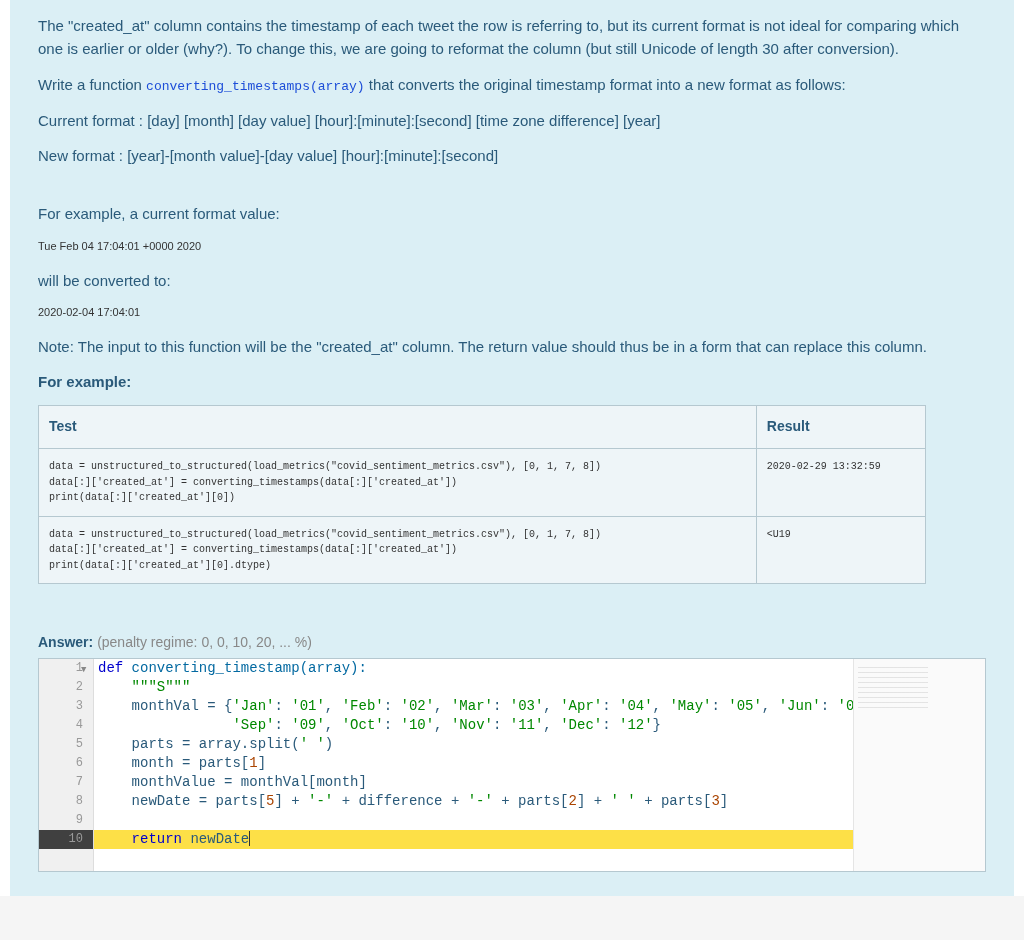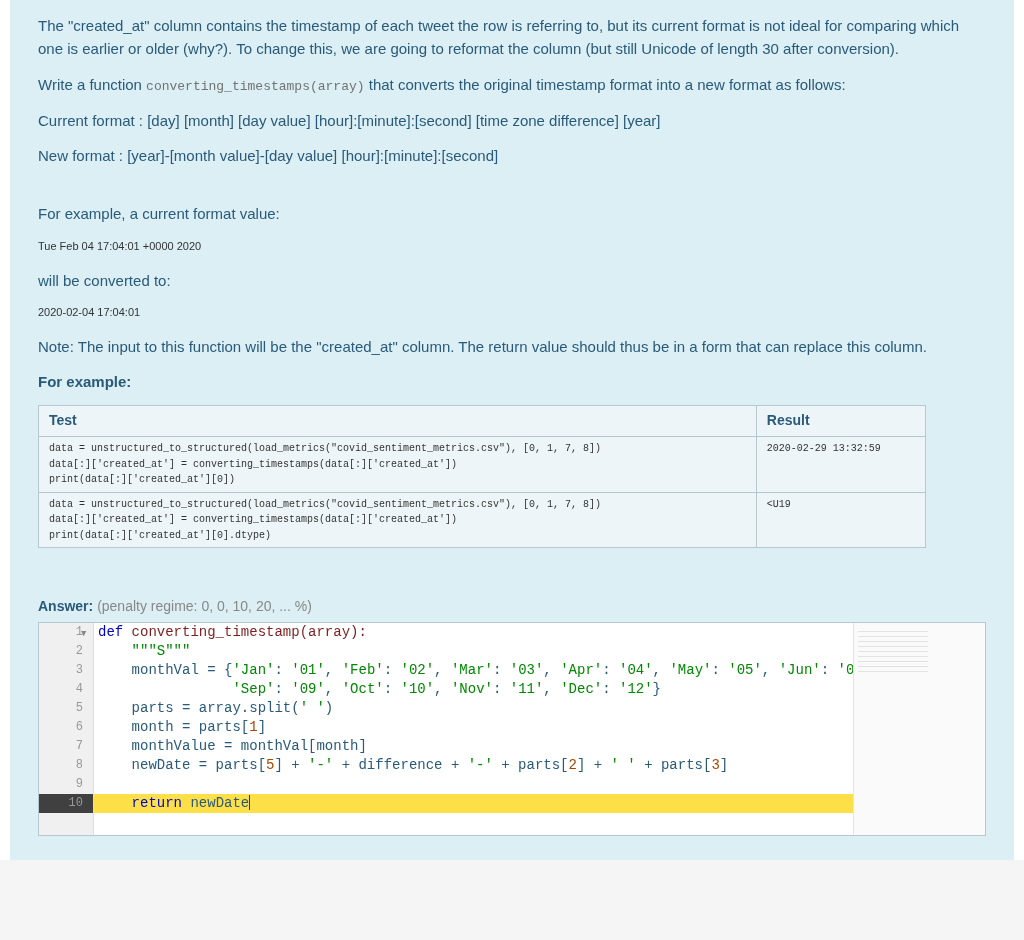--- a/index.html
+++ b/index.html
@@ -21,40 +21,40 @@
     padding: 14px 28px 24px 28px;
     color: #2a5a7a;
     font-size: 15px;
     line-height: 1.55;
   }
   .question-box p {
     margin: 0 0 12px 0;
   }
   .code-inline {
     font-family: Consolas, "Courier New", monospace;
-    color: #737373;
+    color: #1d4ed8;
     font-size: 13px;
   }
   .mono-block {
     font-family: Liberation Sans, sans-serif;
     font-size: 11px;
     color: #333;
     margin: 2px 0 14px 0;
     display: block;
   }
   .example-table {
     border-collapse: collapse;
     width: 888px;
     margin-top: 6px;
     background: #eef5f8;
     border: 1px solid #b5c8d0;
   }
   .example-table th, .example-table td {
     border: 1px solid #b5c8d0;
-    padding: 4px 10px;
+    padding: 10px 10px;
     text-align: left;
     vertical-align: top;
   }
   .example-table th {
     background: #eef5f8;
     color: #2a5a7a;
     font-weight: bold;
     font-size: 14px;
   }
   .example-table td {
@@ -111,21 +111,21 @@
   .code-content {
     padding-left: 4px;
     white-space: pre;
     flex: 1;
     overflow: hidden;
   }
   .active-line {
     background: #fde047;
   }
   .kw { color: #0000cd; }
-  .fn { color: #7f1d1d; font-family: Liberation Mono, monospace; }
+  .fn { color: #0369a1; font-family: Liberation Mono, monospace; }
   .str { color: #008800; }
   .num { color: #aa4400; }
   .minimap {
     position: absolute;
     right: 0;
     top: 0;
     width: 132px;
     height: 100%;
     border-left: 1px solid #e5e5e5;
     background: #fafafa;

